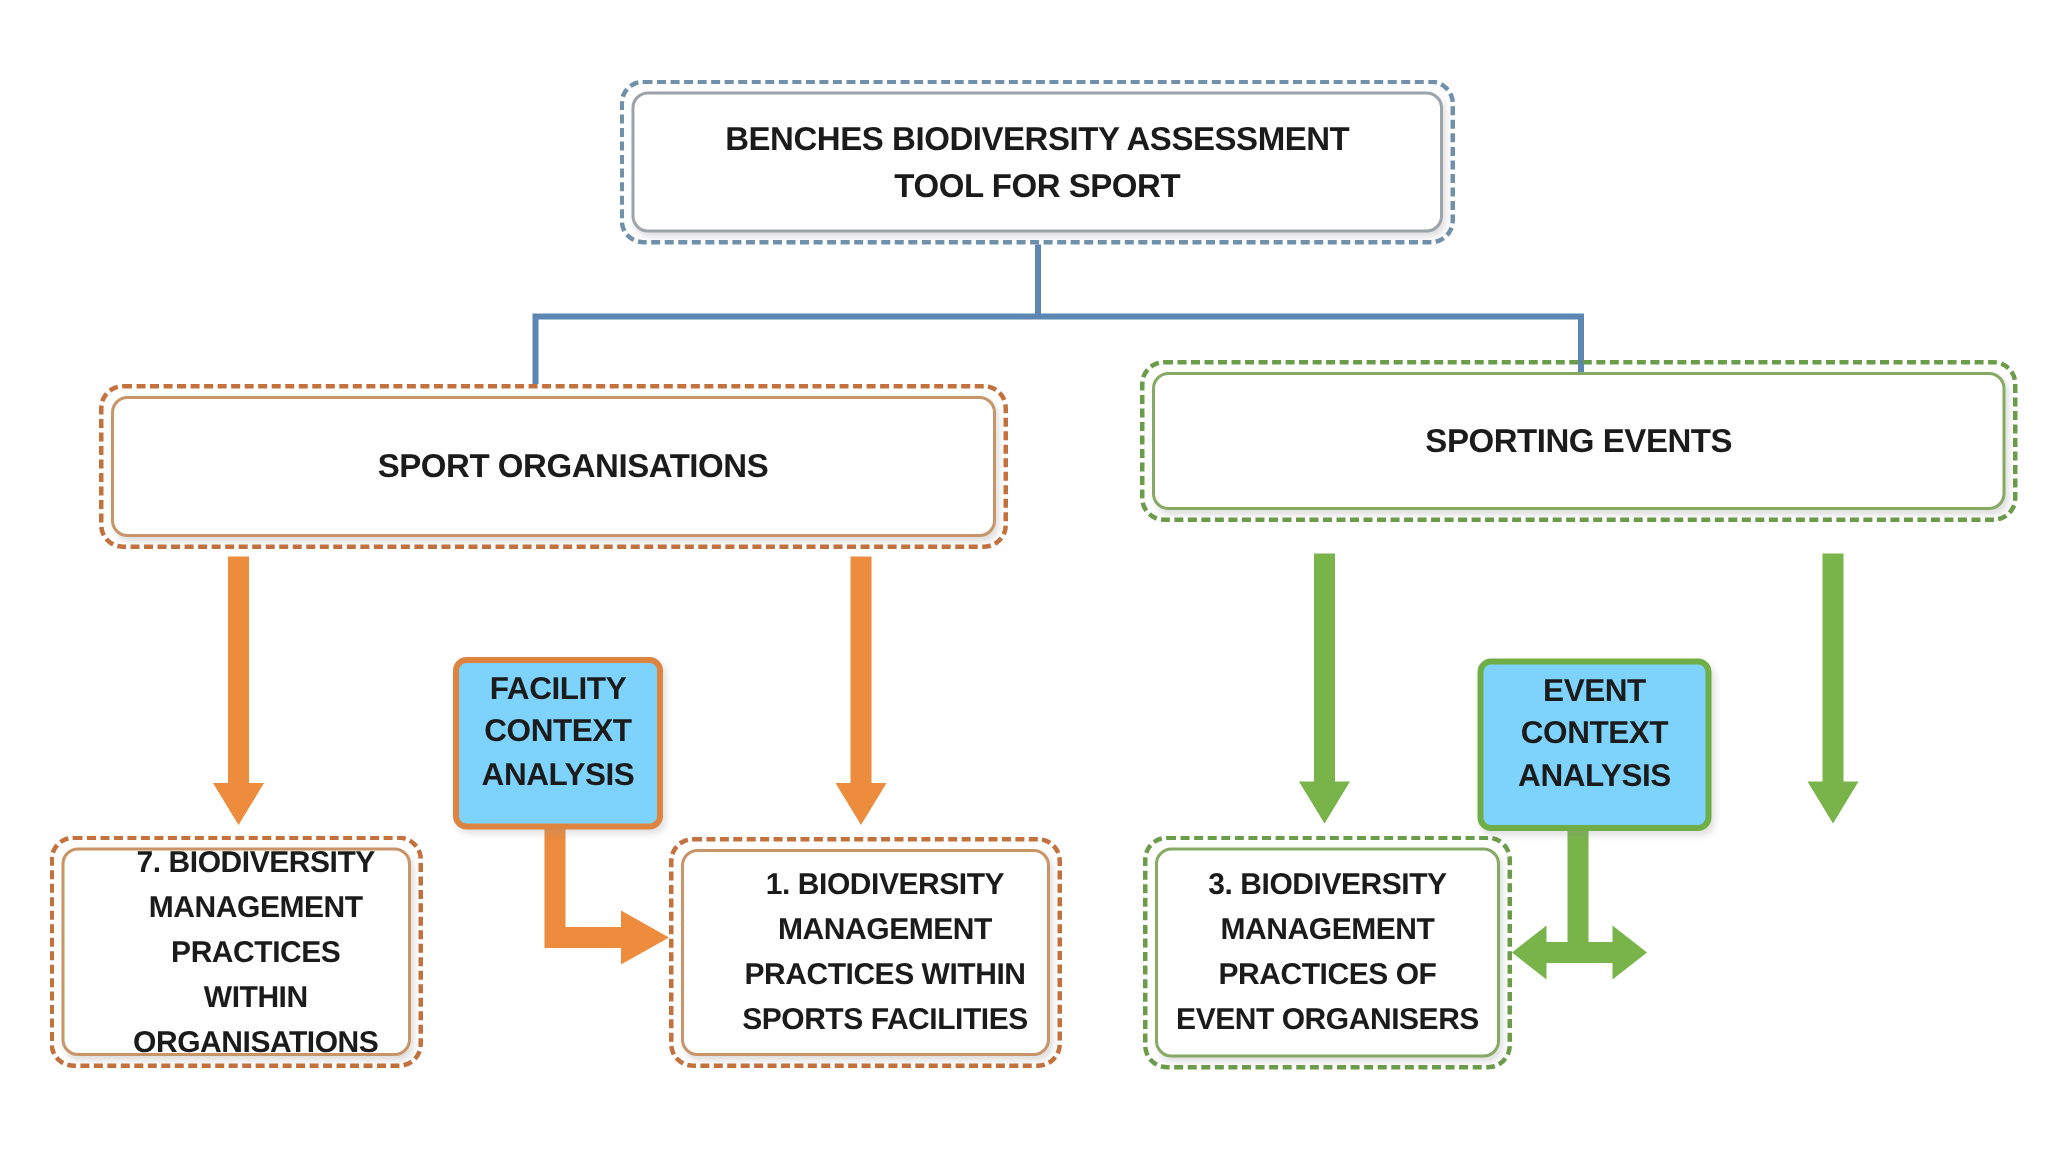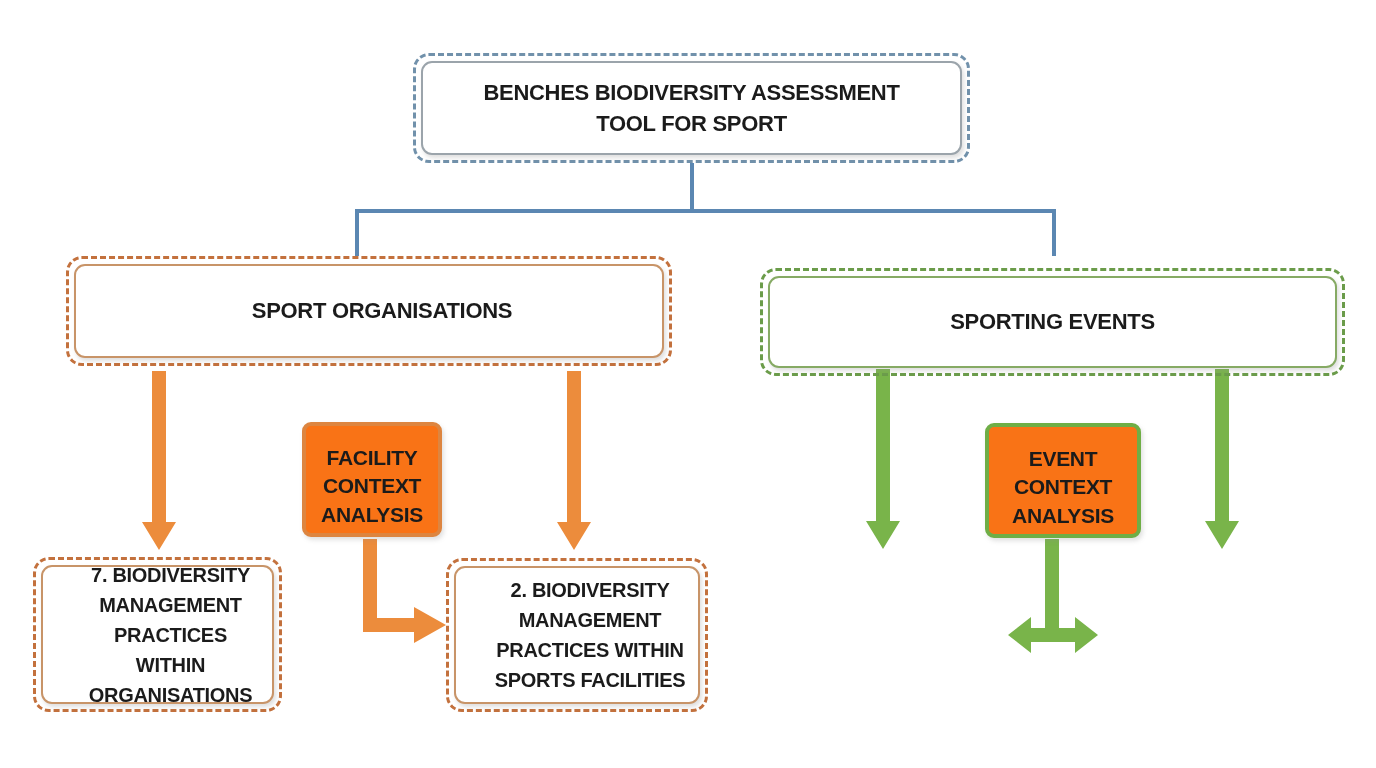--- a/index.html
+++ b/index.html
@@ -36,31 +36,31 @@
   .blue-box .inner{border-color:var(--gray-inner);}
   .orange-box .dashed{border-color:var(--orange-dash);}
   .orange-box .inner{border-color:var(--orange-inner);padding-left:26px;}
   .green-box .dashed{border-color:var(--green-dash);}
   .green-box .inner{border-color:var(--green-inner);}
 
   .label{font-weight:bold;letter-spacing:-.3px;line-height:1.42;padding:4px 8px;}
   .root-node{left:413px;top:53px;width:557px;height:110px;}
   .root-node .label{font-size:22px;max-width:492px;}
   .org-node{left:66px;top:256px;width:606px;height:110px;}
-  .events-node{left:760px;top:268px;width:585px;height:108px;}
+  .events-node{left:760px;top:240px;width:585px;height:108px;}
   .section-label{font-size:22px;}
   .box1-node{left:33px;top:557px;width:249px;height:155px;}
   .box2-node{left:446px;top:558px;width:262px;height:154px;}
   .box3-node{left:762px;top:557px;width:246px;height:156px;}
   .box4-node{left:1098px;top:558px;width:244px;height:154px;}
   .leaf-label{font-size:20px;line-height:1.5;}
 
-  .context{position:absolute;display:flex;align-items:flex-end;justify-content:center;
-           text-align:center;background:#f97316;border-radius:9px;
-           box-shadow:2px 3px 4px rgba(140,140,140,.25);}
+  .context{position:absolute;display:flex;align-items:flex-start;justify-content:center;
+           text-align:center;background:#7dd3fc;border-radius:9px;
+           box-shadow:2px 3px 4px rgba(140,140,140,.25);margin-top:16px;}
   .context .label{font-size:21px;line-height:1.35;}
   .facility-node{left:302px;top:422px;width:140px;height:115px;border:4px solid var(--orange-solid);}
   .event-ctx-node{left:985px;top:423px;width:156px;height:115px;border:4px solid var(--green-solid);}
 </style>
 </head>
 <body>
 
 <div class="stage">
 
   <svg class="connectors" viewBox="0 0 1376 768">
@@ -115,20 +115,27 @@
     <div class="dashed">
       <div class="inner">
         <div class="label leaf-label">7. BIODIVERSITY MANAGEMENT PRACTICES WITHIN ORGANISATIONS</div>
       </div>
     </div>
   </div>
 
   <div class="node box2-node orange-box">
     <div class="dashed">
       <div class="inner">
-        <div class="label leaf-label">2. BIODIVERSITY MANAGEMENT PRACTICES WITHIN SPORTS FACILITIES</div>
+        <div class="label leaf-label">1. BIODIVERSITY MANAGEMENT PRACTICES WITHIN SPORTS FACILITIES</div>
+      </div>
+    </div>
+  </div>
+
+  <div class="node box3-node green-box">
+    <div class="dashed">
+      <div class="inner">
+        <div class="label leaf-label">3. BIODIVERSITY MANAGEMENT PRACTICES OF EVENT ORGANISERS</div>
       </div>
     </div>
   </div>
 
 
-
 </div>
 
 </body></html>

